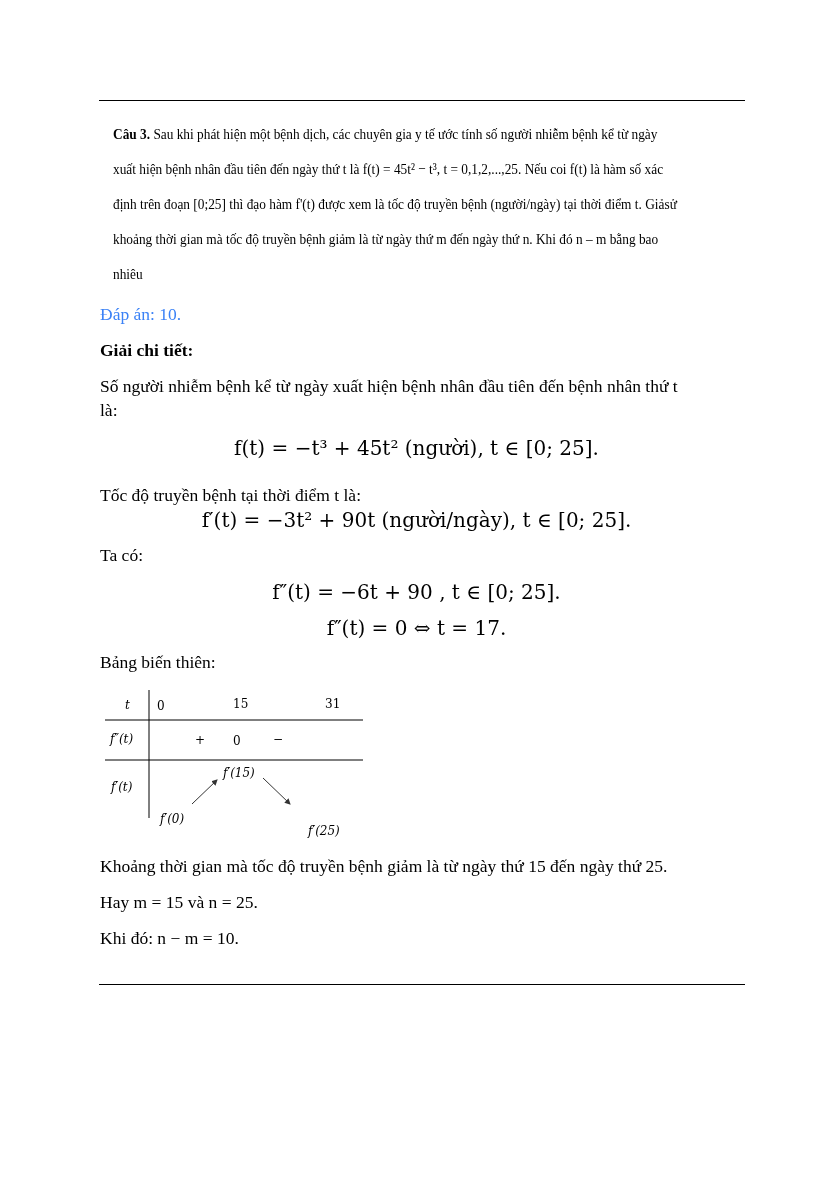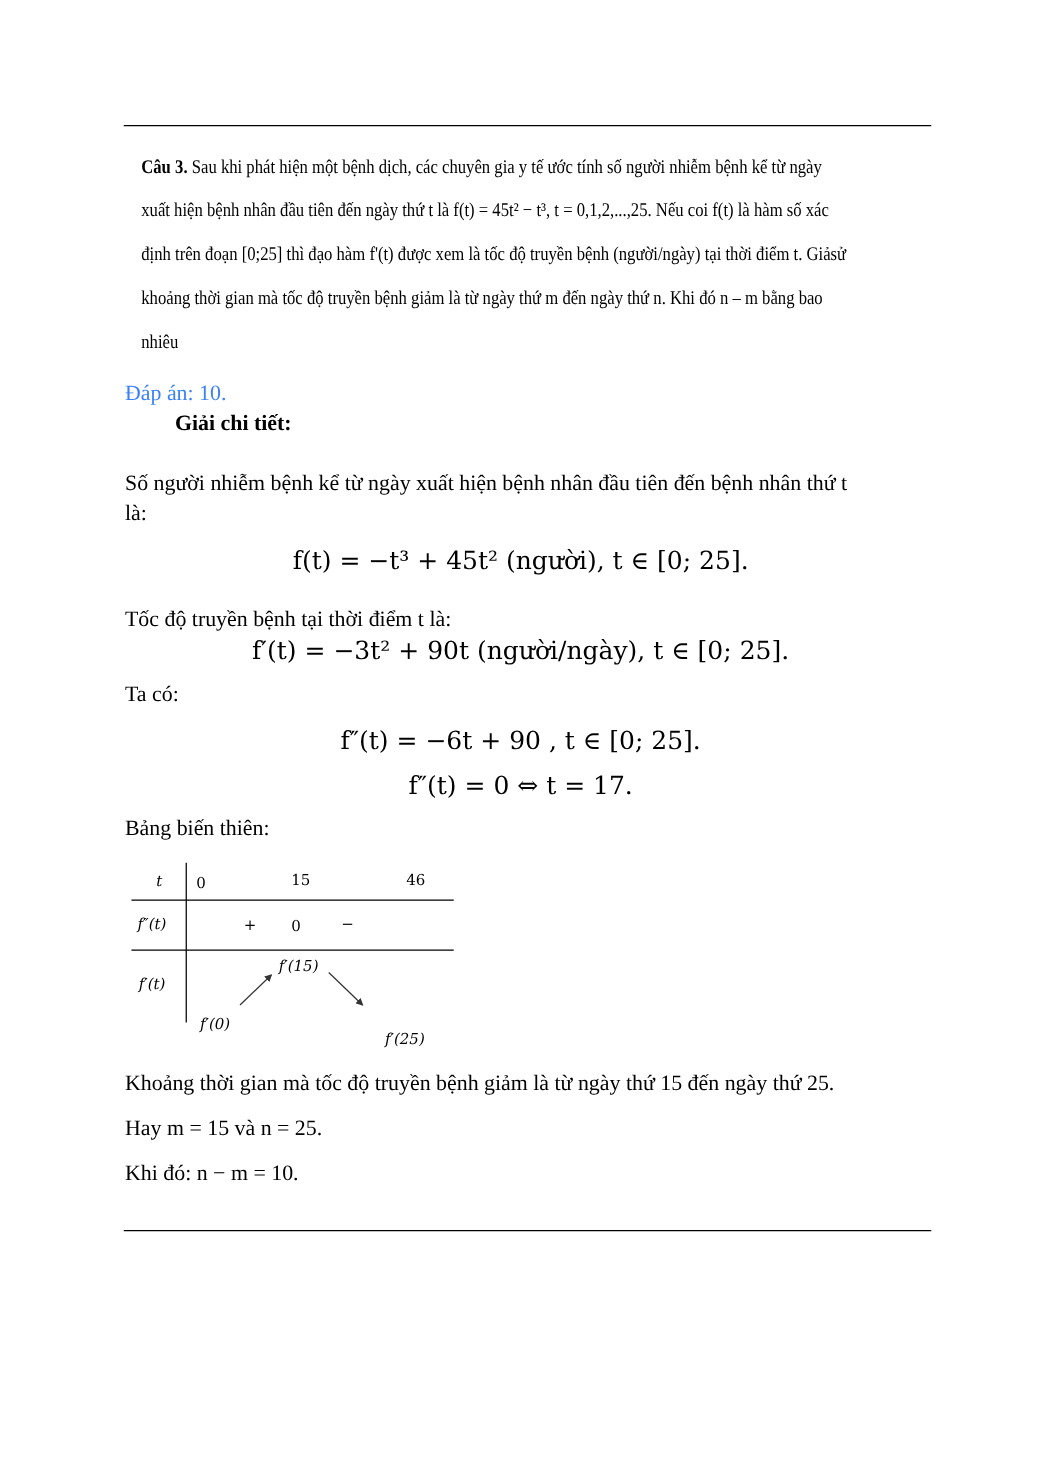--- a/index.html
+++ b/index.html
@@ -25,21 +25,21 @@
 
 <div class="q" style="top:116px;">
   <div><b>Câu 3.</b> <span>Sau khi phát hiện một bệnh dịch, các chuyên gia y tế ước tính số người nhiễm bệnh kể từ ngày</span></div>
   <div>xuất hiện bệnh nhân đầu tiên đến ngày thứ t là  f(t) = 45t² − t³, t = 0,1,2,...,25.  Nếu coi f(t) là hàm số xác</div>
   <div>định trên đoạn [0;25] thì đạo hàm f'(t) được xem là tốc độ truyền bệnh (người/ngày) tại thời điểm t. Giảsử</div>
   <div>khoảng thời gian mà tốc độ truyền bệnh giảm là từ ngày  thứ m đến ngày thứ n. Khi đó n – m bằng bao</div>
   <div>nhiêu</div>
 </div>
 
 <div class="p red" style="top: 304px; color: #3b82f6;">Đáp án: 10.</div>
-<div class="p bold" style="top:328px;margin-left:40px;">Giải chi tiết:</div>
+<div class="p bold" style="top:340px;">Giải chi tiết:</div>
 <div class="p" style="top:376px;">Số người nhiễm bệnh kể từ ngày xuất hiện bệnh nhân đầu tiên đến bệnh nhân thứ t</div>
 <div class="p" style="top:400px;">là:</div>
 <div class="center math" style="top:436px;">f(t) = −t³ + 45t²  (người),       t ∈ [0; 25].</div>
 <div class="p" style="top:485px;">Tốc độ truyền bệnh tại thời điểm t là:</div>
 <div class="center math" style="top:508px;">f′(t) = −3t² + 90t  (người/ngày),       t ∈ [0; 25].</div>
 <div class="p" style="top:545px;">Ta có:</div>
 <div class="center math" style="top:580px;">f″(t) = −6t + 90 ,       t ∈ [0; 25].</div>
 <div class="center math" style="top:616px;">f″(t) = 0 ⇔ t = 17.</div>
 <div class="p" style="top:652px;">Bảng biến thiên:</div>
 
@@ -54,21 +54,21 @@
         <marker id="ah" markerWidth="6" markerHeight="6" refX="5" refY="3" orient="auto">
           <path d="M0,0 L6,3 L0,6 z" fill="#333"></path>
         </marker>
       </defs>
   </svg>
   <span class="t i" style="left:20px;top:8px;font-style:italic;">t</span>
   <span class="t" style="left:5px;top:42px;font-style:italic;">f″(t)</span>
   <span class="t" style="left:6px;top:90px;font-style:italic;">f′(t)</span>
   <span class="t" style="left:52px;top:9px;">0</span>
   <span class="t" style="left:128px;top:7px;">15</span>
-  <span class="t" style="left:220px;top:7px;">46</span>
+  <span class="t" style="left:220px;top:7px;">31</span>
   <span class="t" style="left:90px;top:43px;">+</span>
   <span class="t" style="left:128px;top:44px;">0</span>
   <span class="t" style="left:168px;top:42px;">−</span>
   <span class="t" style="left:55px;top:122px;font-style:italic;">f′(0)</span>
   <span class="t" style="left:118px;top:76px;font-style:italic;">f′(15)</span>
   <span class="t" style="left:203px;top:134px;font-style:italic;">f′(25)</span>
 </div>
 
 <div class="p" style="top:856px;">Khoảng thời gian mà tốc độ truyền bệnh giảm là từ ngày thứ 15 đến ngày thứ 25.</div>
 <div class="p" style="top:892px;">Hay m = 15 và n = 25.</div>

